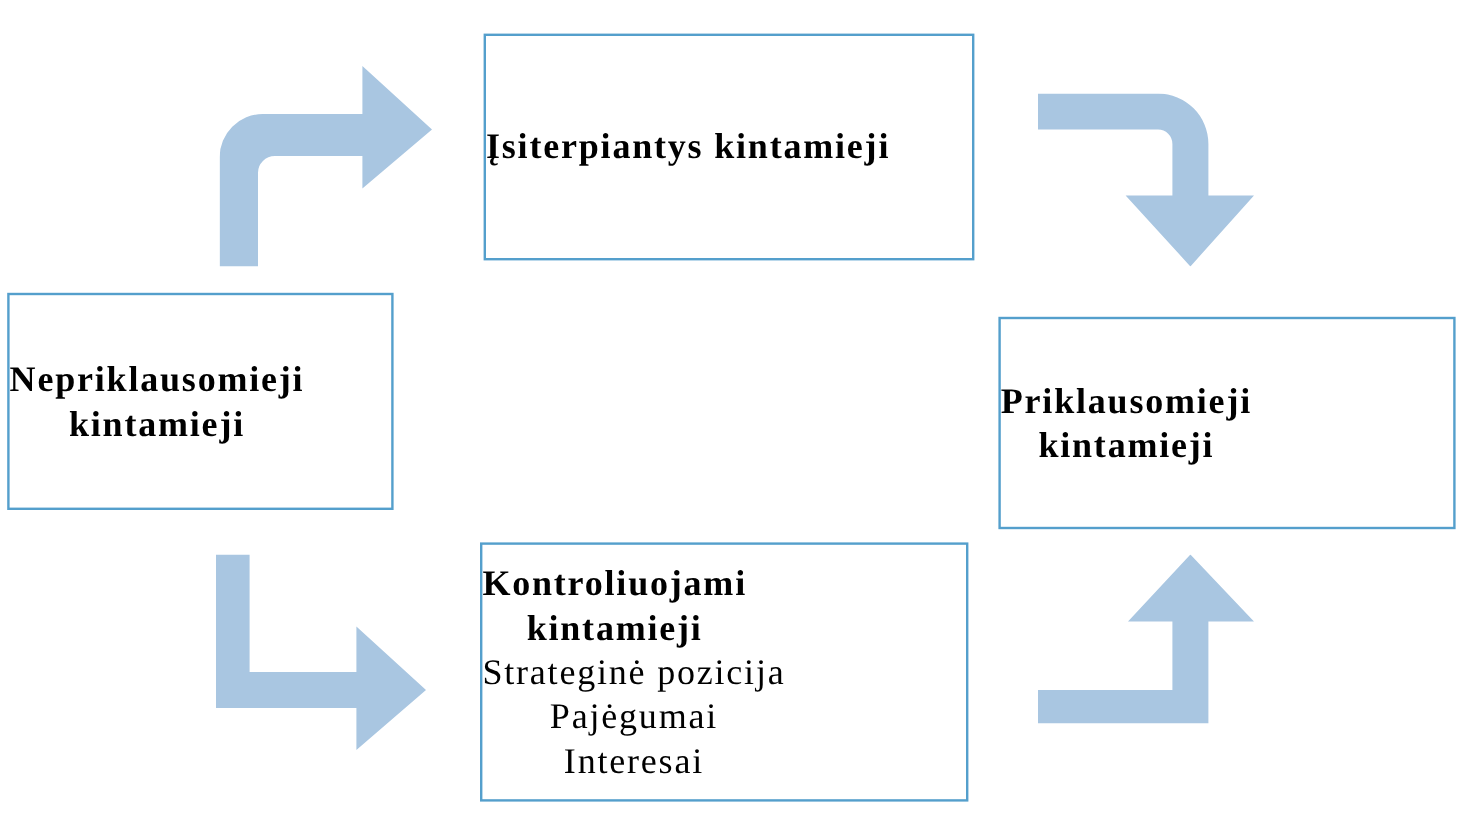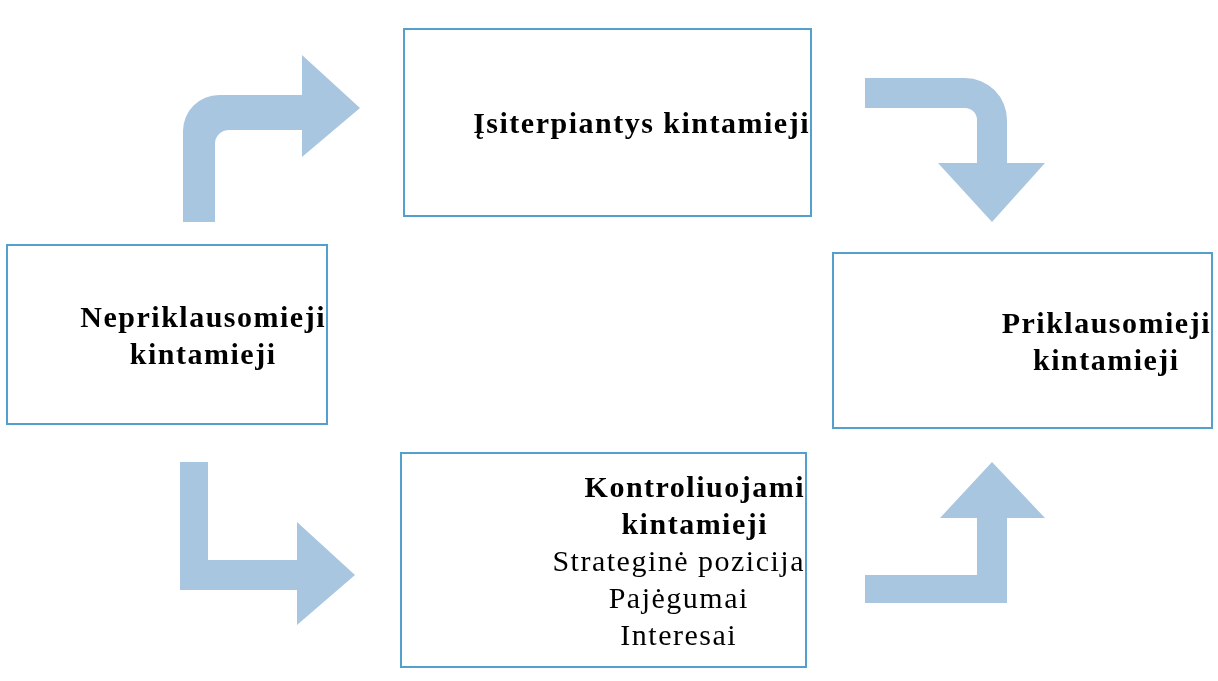--- a/index.html
+++ b/index.html
@@ -12,35 +12,35 @@
     color: #000000;
     overflow: hidden;
   }
   .box {
     position: absolute;
     box-sizing: border-box;
     border: 2px solid #549fcc;
     background: #ffffff;
     display: flex;
     flex-direction: column;
-    align-items: flex-end;
+    align-items: flex-start;
     justify-content: center;
     text-align: center;
   }
   .box-text {
     white-space: pre-line;
     font-size: 30px;
     line-height: 37px;
     letter-spacing: 1.5px;
   }
   .box-title { font-weight: bold; }
   .box-top    { left: 403px; top: 28px;  width: 409px; height: 189px; }
   .box-left   { left: 6px;   top: 244px; width: 322px; height: 181px; }
-  .box-right  { left: 832px; top: 252px; width: 381px; height: 177px; }
-  .box-bottom { left: 400px; top: 452px; width: 407px; height: 216px; padding-left: 31px; }
+  .box-right  { left: 832px; top: 264px; width: 381px; height: 177px; }
+  .box-bottom { left: 400px; top: 452px; width: 407px; height: 216px; }
   .arrow { position: absolute; display: block; }
   .arrow-left-to-top    { left: 183px; top: 55px;  }
   .arrow-top-to-right   { left: 865px; top: 78px;  }
   .arrow-left-to-bottom { left: 180px; top: 462px; }
   .arrow-bottom-to-right{ left: 865px; top: 462px; }
 </style>
 </head>
 <body>
 
 <div class="canvas">

